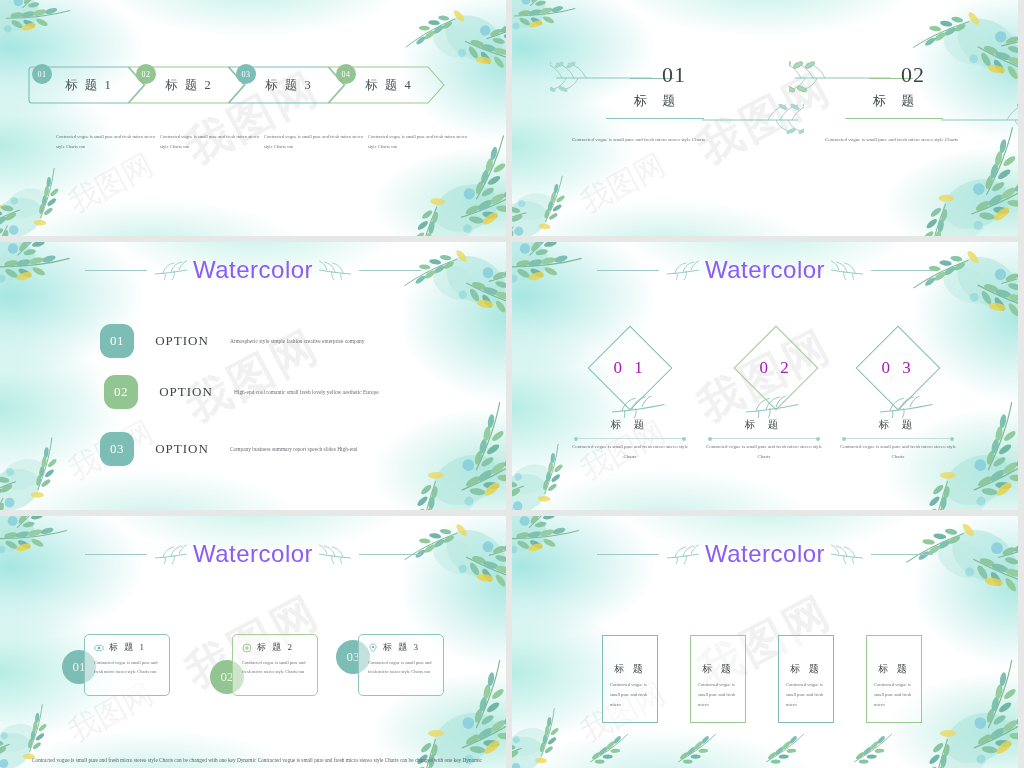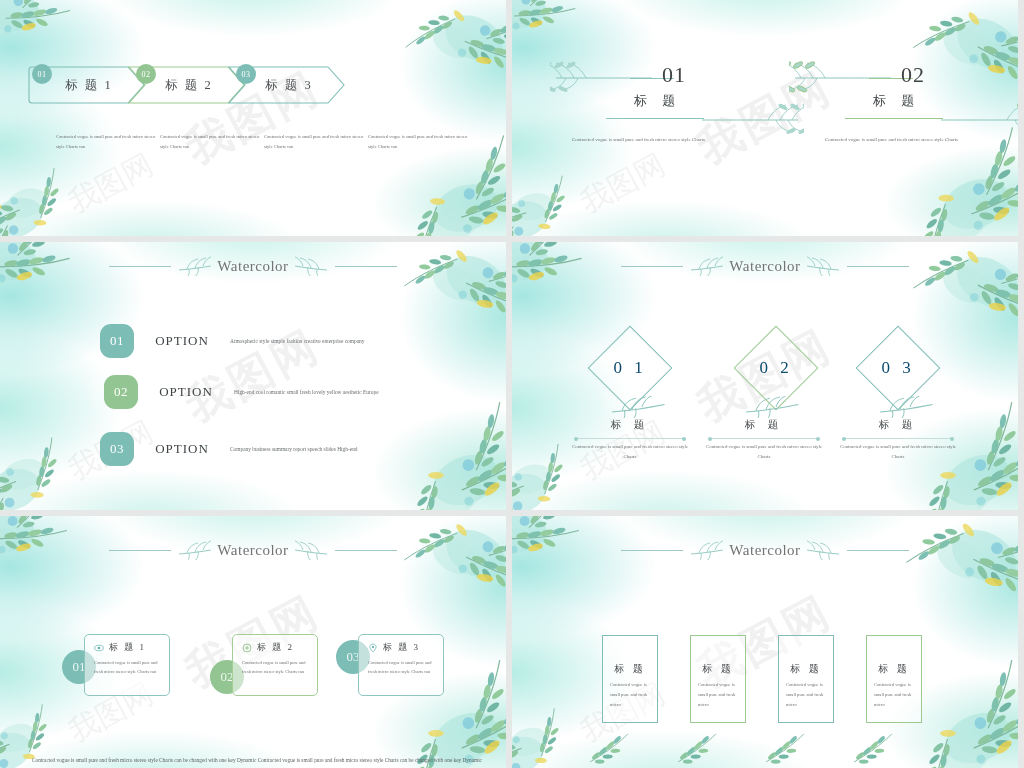--- a/index.html
+++ b/index.html
@@ -32,22 +32,22 @@
   .wm{ position:absolute; left:50%; top:50%; transform:translate(-50%,-50%) rotate(-28deg);
        font-size:44px; letter-spacing:4px; color:rgba(120,120,120,.10);
        font-family:"DejaVu Sans", sans-serif; font-weight:bold; white-space:nowrap; }
   .wm2{ position:absolute; left:22%; top:78%; transform:translate(-50%,-50%) rotate(-28deg);
         font-size:30px; color:rgba(120,120,120,.09); font-family:"DejaVu Sans",sans-serif; white-space:nowrap;}
 
   
   .header{ position:absolute; top:14px; left:0; right:0; display:flex;
            align-items:center; justify-content:center; gap:6px; }
   .header .rule{ width:62px; height:1px; background:#9ec9c4; }
-  .header .ttl{ font-size:15px; color:#737373; letter-spacing:.5px;
-                font-family:Liberation Serif, serif; }
+  .header .ttl{ font-size:24px; color:#8b5cf6; letter-spacing:.5px;
+                font-family:Liberation Sans, sans-serif; }
 
   
   .chevrow{ position:absolute; top:58px; left:28px; right:26px; height:46px; }
   .chev{ position:absolute; top:8px; height:38px; }
   .chev svg{ display:block; }
   .chev .lbl{ position:absolute; top:50%; left:50%; transform:translate(-46%,-50%);
               font-size:12.5px; color:#4a4e50; letter-spacing:2px; white-space:nowrap; }
   .numdot{ position:absolute; width:20px; height:20px; border-radius:50%;
            display:flex; align-items:center; justify-content:center;
            color:#fff; font-size:8px; letter-spacing:.5px; top:-2px; }
@@ -70,21 +70,21 @@
   .optbadge{ width:34px; height:34px; border-radius:11px; display:flex;
              align-items:center; justify-content:center; color:#fff; font-size:13px; letter-spacing:.5px;}
   .optword{ width:96px; text-align:center; font-size:13px; color:#3f4446; letter-spacing:1px; }
   .opttext{ font-size:5.4px; line-height:2.3; color:#696e71; width:190px; }
 
   
   .dia{ position:absolute; width:88px; height:88px; }
   .dia .sq{ position:absolute; left:14px; top:14px; width:60px; height:60px;
             transform:rotate(45deg); border:1.1px solid #7fbdb6; }
   .dia .n{ position:absolute; inset:0; display:flex; align-items:center; justify-content:center;
-           font-size:17px; color:#0c4a6e; letter-spacing:4px; }
+           font-size:17px; color:#a21caf; letter-spacing:4px; }
   .diatitle{ position:absolute; width:120px; text-align:center; font-size:10.5px;
              color:#44484a; letter-spacing:5px; }
   .diarule{ position:absolute; width:108px; height:1px; background:#c5ded9; }
   .diarule::before,.diarule::after{ content:""; position:absolute; top:-1.5px; width:4px; height:4px;
              border-radius:50%; background:#9ed0c9; }
   .diarule::before{ left:-2px; } .diarule::after{ right:-2px; }
   .diadesc{ position:absolute; width:130px; text-align:center; font-size:4.9px;
             line-height:2.1; color:#6d7275; }
 
   
@@ -201,20 +201,27 @@
       </div>
 
       <div class="chev" style="left:200px;width:118px">
         <svg width="118" height="38" viewBox="0 0 118 38">
             <path d="M1 1 H 100 L 116 19 L 100 37 H 1 L 17 19 Z" fill="none" stroke="#7fbdb6" stroke-width="1.1"></path>
           </svg>
         <div class="numdot" style="left:8px;background:#7cbdb5">03</div>
         <div class="lbl">标 题 3</div>
       </div>
 
+      <div class="chev" style="left:300px;width:118px">
+        <svg width="118" height="38" viewBox="0 0 118 38">
+            <path d="M1 1 H 100 L 116 19 L 100 37 H 1 L 17 19 Z" fill="none" stroke="#9cc98f" stroke-width="1.1"></path>
+          </svg>
+        <div class="numdot" style="left:8px;background:#92c591">04</div>
+        <div class="lbl">标 题 4</div>
+      </div>
     </div>
 
     <div class="descrow">
       <div class="desc">Contracted vogue is small pure and fresh micro stereo style Charts can</div>
       <div class="desc">Contracted vogue is small pure and fresh micro stereo style Charts can</div>
       <div class="desc">Contracted vogue is small pure and fresh micro stereo style Charts can</div>
       <div class="desc">Contracted vogue is small pure and fresh micro stereo style Charts can</div>
     </div>
   </div>
 

